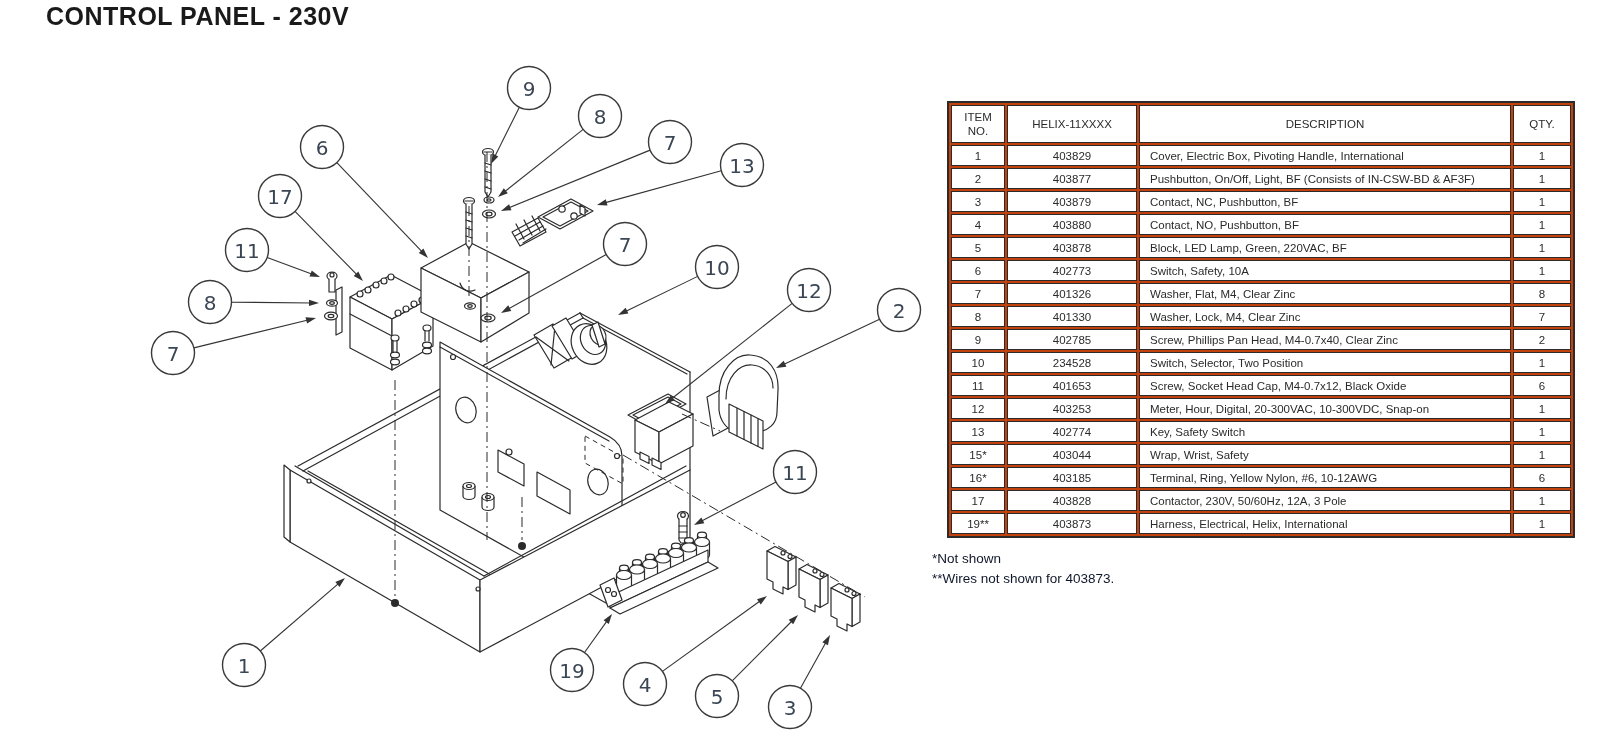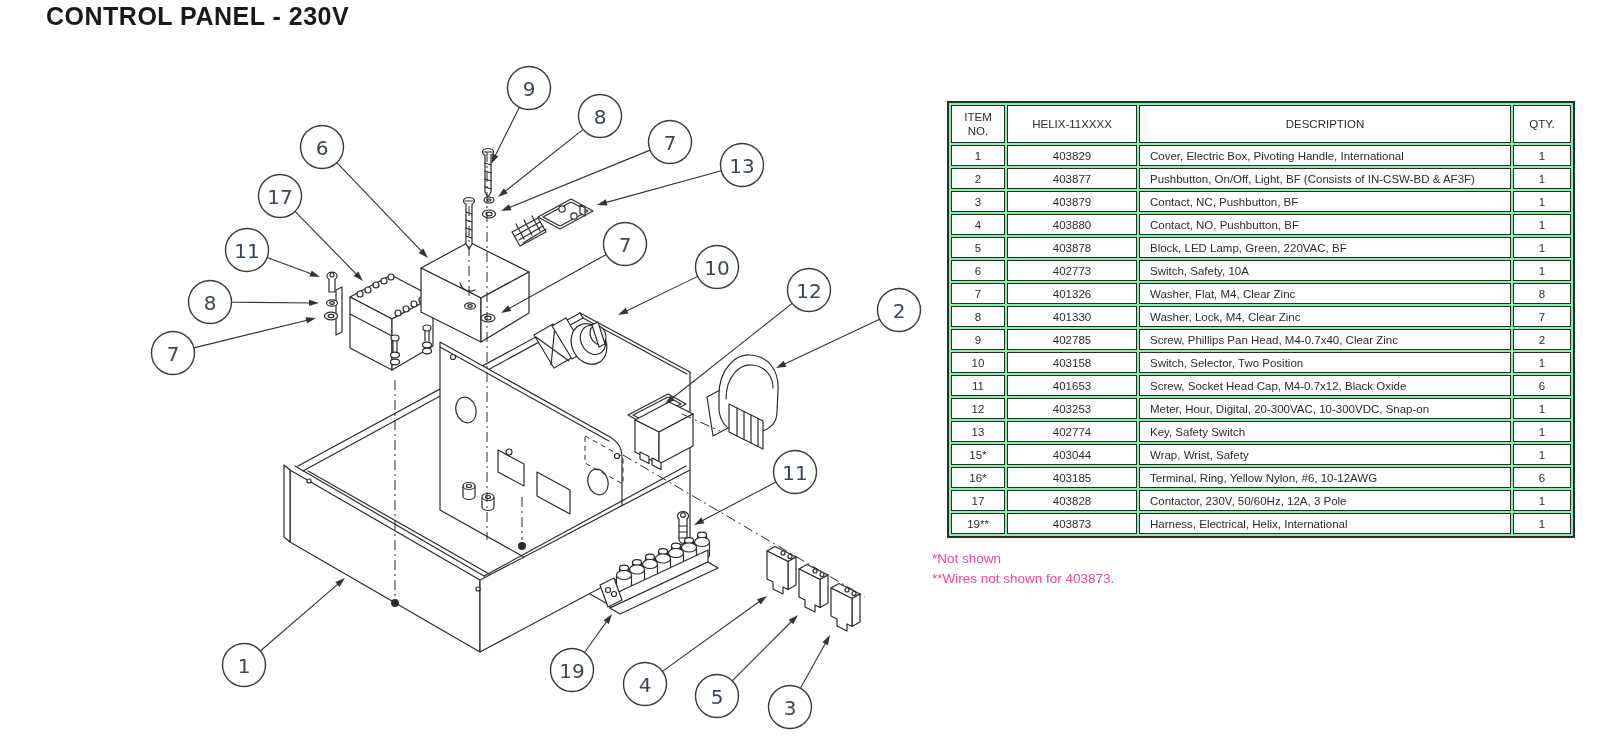--- a/index.html
+++ b/index.html
@@ -10,29 +10,29 @@
   #diagram{position:absolute;left:0;top:0;}
   .ln{stroke:#2b2b2b;stroke-width:1.2;fill:none;stroke-linejoin:round;stroke-linecap:round;}
   .fw{stroke:#2b2b2b;stroke-width:1.2;fill:#fff;stroke-linejoin:round;}
   .cl{stroke:#2b2b2b;stroke-width:1;fill:none;stroke-dasharray:10 4 2 4;}
   .dsh{stroke:#2b2b2b;stroke-width:1;fill:none;stroke-dasharray:5 4;}
   .leader{stroke:#333;stroke-width:1.1;fill:none;}
   .arrow{fill:#333;stroke:none;}
   .balloon-circle{fill:#fff;stroke:#3a3a3a;stroke-width:1.4;}
   .balloon-num{font-family:"DejaVu Sans",sans-serif;font-size:20px;fill:#3a4654;}
   table.parts{position:absolute;left:915px;top:101px;border-collapse:separate;border-spacing:2px;
-              border:2px solid #2b2b2b;background:#86efac;table-layout:fixed;}
+              border:2px solid #2b2b2b;background:#c2410c;table-layout:fixed;}
   table.parts th, table.parts td{border:1.5px solid #2b2b2b;font-size:11.5px;color:#2b2b2b;
               padding:1px 4px;text-align:center;vertical-align:middle;background:#fff;
               overflow:hidden;white-space:nowrap;}
   table.parts th{height:34px;font-weight:normal;white-space:normal;line-height:1.25;}
   table.parts td{height:17px;}
   table.parts td.c2{text-align:left;padding-left:10px;}
   col.w0{width:54px;} col.w1{width:130px;} col.w2{width:372px;} col.w3{width:58px;}
-  #footnotes{position:absolute;left:900px;top:549px;font-size:13.5px;line-height:20px;color:#ec4899;}
+  #footnotes{position:absolute;left:900px;top:549px;font-size:13.5px;line-height:20px;color:#0f172a;}
 </style>
 </head>
 <body>
 
 <div id="stage">
 
   <div id="page-title">CONTROL PANEL - 230V</div>
 
   <svg id="diagram" width="1600" height="749" viewBox="0 0 1600 749" xmlns="http://www.w3.org/2000/svg">
 
@@ -440,21 +440,21 @@
           <td class="c3">7</td>
         </tr>
         <tr>
           <td class="c0">9</td>
           <td class="c1">402785</td>
           <td class="c2">Screw, Phillips Pan Head, M4-0.7x40, Clear Zinc</td>
           <td class="c3">2</td>
         </tr>
         <tr>
           <td class="c0">10</td>
-          <td class="c1">403158</td>
+          <td class="c1">234528</td>
           <td class="c2">Switch, Selector, Two Position</td>
           <td class="c3">1</td>
         </tr>
         <tr>
           <td class="c0">11</td>
           <td class="c1">401653</td>
           <td class="c2">Screw, Socket Head Cap, M4-0.7x12, Black Oxide</td>
           <td class="c3">6</td>
         </tr>
         <tr>

